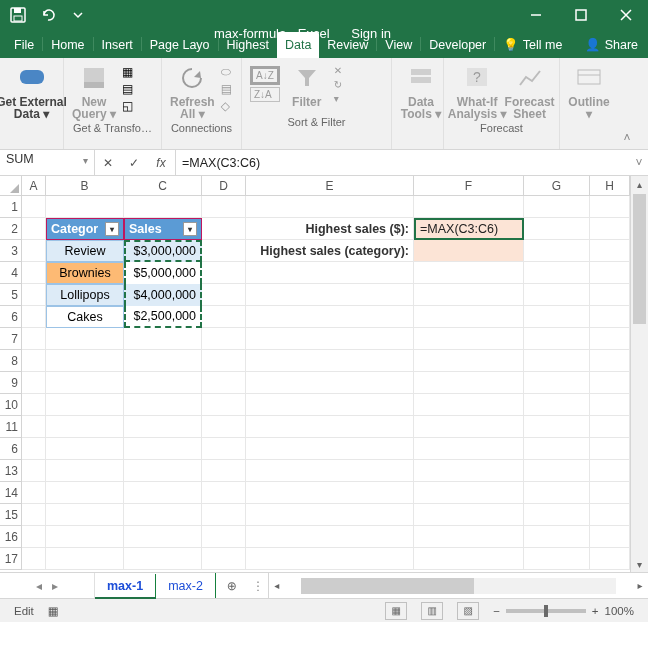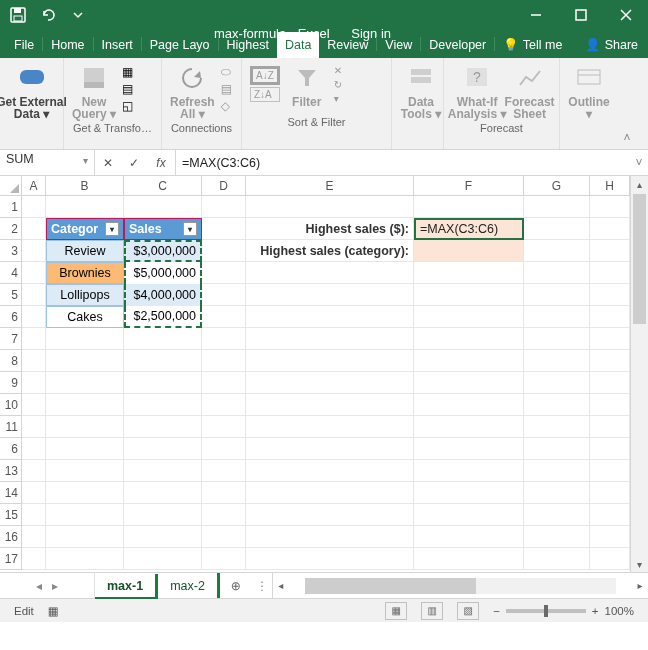--- a/index.html
+++ b/index.html
@@ -52,21 +52,21 @@
   .dashed { border:2px dashed #217346; }
   .f2 { background:#fce4d6; border:2px solid #217346; justify-content:flex-start; color:#222; }
   .f3 { background:#fce4d6; }
   .label-right { justify-content:flex-end; font-weight:600; color:#333; }
   .vscroll { width:18px; background:#f1f1f1; border-left:1px solid #d6d6d6; position:relative; }
   .vscroll-thumb { position:absolute; top:18px; left:2px; right:2px; height:130px; background:#cdcdcd; border-radius:0; }
   .vscroll-arrow { height:16px; display:flex; align-items:center; justify-content:center; color:#666; font-size:10px; }
   
   .sheetbar { height:26px; border-top:1px solid #d6d6d6; display:flex; align-items:stretch; background:#fff; }
   .sheet-nav { width:95px; display:flex; align-items:center; justify-content:center; gap:10px; border-right:1px solid #e0e0e0; color:#888; }
-  .sheet-tab { padding:0 12px; display:flex; align-items:center; border-right:3px solid #15803d; font-size:12.5px; color:#14532d; }
+  .sheet-tab { padding:0 12px; display:flex; align-items:center; border-right:1px solid #15803d; font-size:12.5px; color:#1d4ed8; }
   .sheet-tab.active { border-bottom:2px solid #217346; font-weight:600; background:#fff; position:relative; top:1px; }
   .sheet-add { width:32px; display:flex; align-items:center; justify-content:center; color:#666; }
   .hscroll { flex:1; display:flex; align-items:center; border-left:1px solid #d6d6d6; position:relative; }
   .hscroll-track { flex:1; height:16px; background:#f1f1f1; position:relative; margin:0 16px; }
   .hscroll-thumb { position:absolute; left:0; top:0; bottom:0; width:55%; background:#cdcdcd; }
   .hscroll-arrow { width:16px; text-align:center; color:#666; font-size:10px; }
   
   .status { height:24px; background:#f1f1f1; border-top:1px solid #d6d6d6; display:flex; align-items:center; font-size:11.5px; color:#555; padding:0 14px; gap:14px; }
   .status .spacer { flex:1; }
   .viewbtn { width:22px; height:18px; border:1px solid #c0c0c0; display:flex; align-items:center; justify-content:center; font-size:10px; color:#666; }

